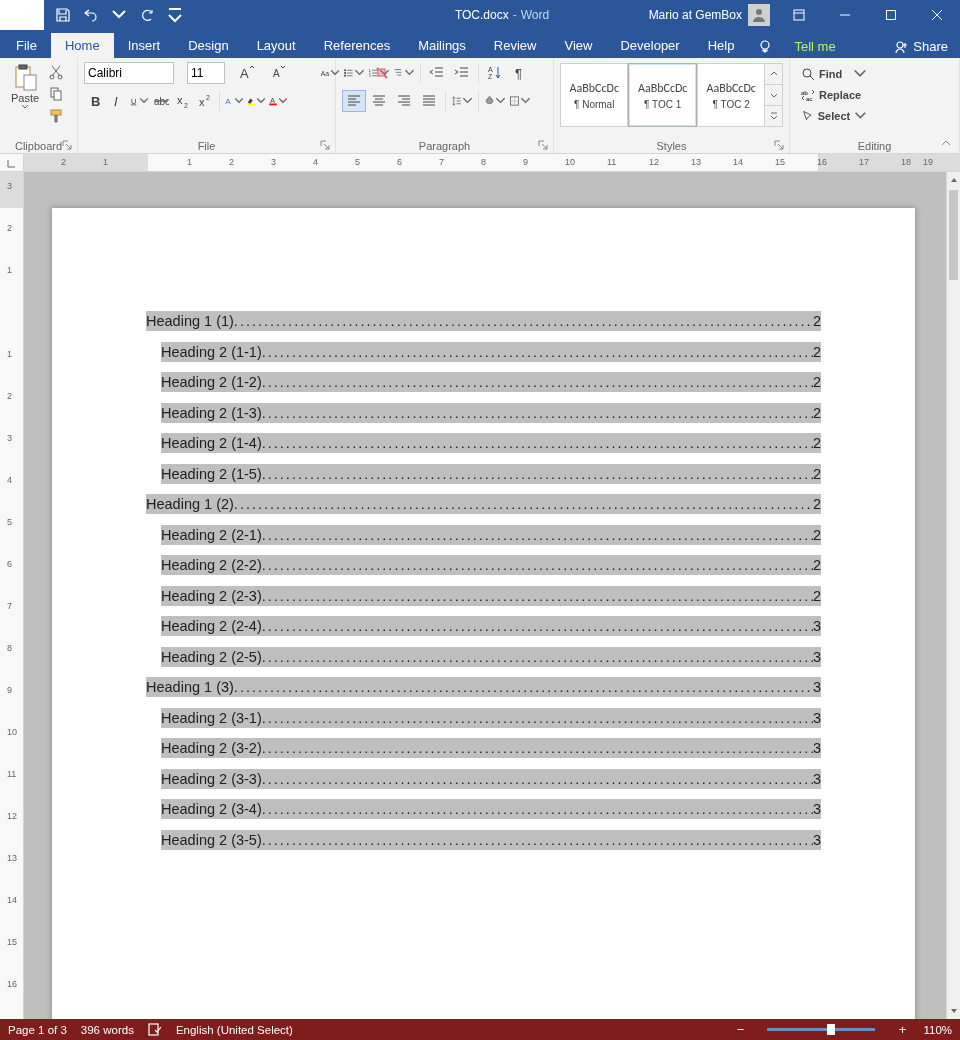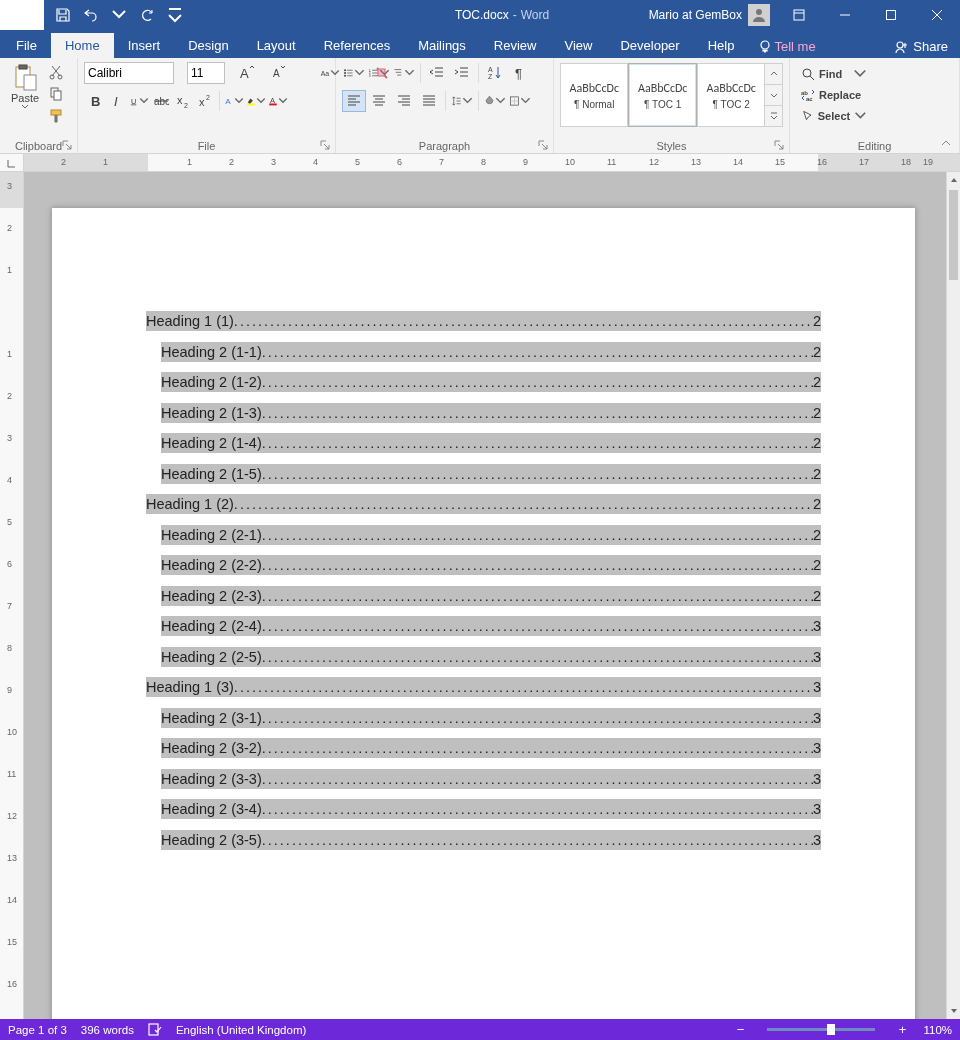--- a/index.html
+++ b/index.html
@@ -17,21 +17,21 @@
 .titlebar .avatar { width:22px; height:22px; background:#d0d0d0; display:flex; align-items:center; justify-content:center; }
 .titlebar .avatar svg { width:16px; height:16px; fill:#777; }
 .titlebar .win { width:46px; height:30px; display:flex; align-items:center; justify-content:center; cursor:pointer; }
 .titlebar .win svg { width:12px; height:12px; stroke:#fff; fill:none; stroke-width:1; }
 
 
 .tabs { height:28px; background:#2b579a; display:flex; align-items:flex-end; font-size:13px; padding-left:2px; }
 .tabs .tab { padding:5px 14px; color:#fff; cursor:pointer; }
 .tabs .tab.active { background:#f3f3f3; color:#2b579a; }
 .tabs .spacer { flex:1; }
-.tabs .bulb { display:flex; align-items:center; gap:2px; color:#f9a8d4; padding:4px 10px; cursor:pointer; }
+.tabs .bulb { display:flex; align-items:center; gap:22px; color:#bef264; padding:4px 10px; cursor:pointer; }
 .tabs .bulb svg { width:14px; height:14px; fill:none; stroke:#fff; stroke-width:1.2; }
 .tabs .share { display:flex; align-items:center; gap:4px; color:#fff; padding:4px 12px; cursor:pointer;text-align:center; }
 .tabs .share svg { width:14px; height:14px; fill:none; stroke:#fff; stroke-width:1.2; }
 
 
 .ribbon { height:96px; background:#f3f3f3; border-bottom:1px solid #d4d4d4; display:flex; font-size:12px; color:#444; position:relative; }
 .ribbon .group { border-right:1px solid #e1e1e1; padding:3px 6px 0; display:flex; flex-direction:column; position:relative; }
 .ribbon .group .label { position:absolute; bottom:1px; left:0; right:0; text-align:center; font-size:11px; color:#666; }
 .ribbon .group .launcher { position:absolute; bottom:2px; right:3px; width:12px; height:12px; cursor:pointer; }
 .ribbon .group .launcher svg { width:10px; height:10px; stroke:#888; fill:none; stroke-width:1; }
@@ -109,21 +109,21 @@
 .toc-row .dots { flex:1; overflow:hidden; letter-spacing:2px; }
 .toc-row .pg { }
 
 
 .vscroll { position:absolute; right:0; top:0; bottom:0; width:14px; background:#efefef; border-left:1px solid #d8d8d8;}
 .vscroll .arrow{height:16px;display:flex;align-items:center;justify-content:center;cursor:pointer;}
 .vscroll .arrow svg{width:8px;height:8px;fill:#666;}
 .vscroll .thumb{position:absolute;left:2px;right:2px;top:18px;height:90px;background:#c6c6c6;cursor:pointer;}
 
 
-.status { height:21px; background:#6d28d9; color:#fff; font-size:11.5px; display:flex; align-items:center; padding:0 8px; gap:14px;}
+.status { height:21px; background:#7f1d1d; color:#fff; font-size:11.5px; display:flex; align-items:center; padding:0 8px; gap:14px;}
 .status .sp { flex:1; }
 .status .zoomslider { width:108px; height:3px; background:#6d8dc0; position:relative; margin:0 6px;}
 .status .zoomslider .th { position:absolute; top:-4px; left:60px; width:8px; height:11px; background:#fff;}
 .status .zbtn { cursor:pointer; font-size:13px; width:14px; text-align:center;}
 .status svg { width:14px; height:14px; fill:none; stroke:#fff; stroke-width:1.2;}
 
 .caret-down{width:8px;height:6px;}
 </style>
 </head>
 <body>
@@ -737,21 +737,21 @@
   </div>
 </div>
 
 <div class="status">
   <span>Page 1 of 3</span>
   <span>396 words</span>
   <span><svg viewBox="0 0 14 14">
         <rect x="1" y="2" width="9" height="11"></rect>
         <path d="M7 8l2 2 4-5"></path>
       </svg></span>
-  <span>English (United Kingdom)</span>
+  <span>English (United Select)</span>
   <span class="sp"></span>
   <span class="zbtn">−</span>
   <div class="zoomslider">
       <div class="th"></div>
     </div>
   <span class="zbtn">+</span>
   <span>110%</span>
 </div>
 
 </body></html>

